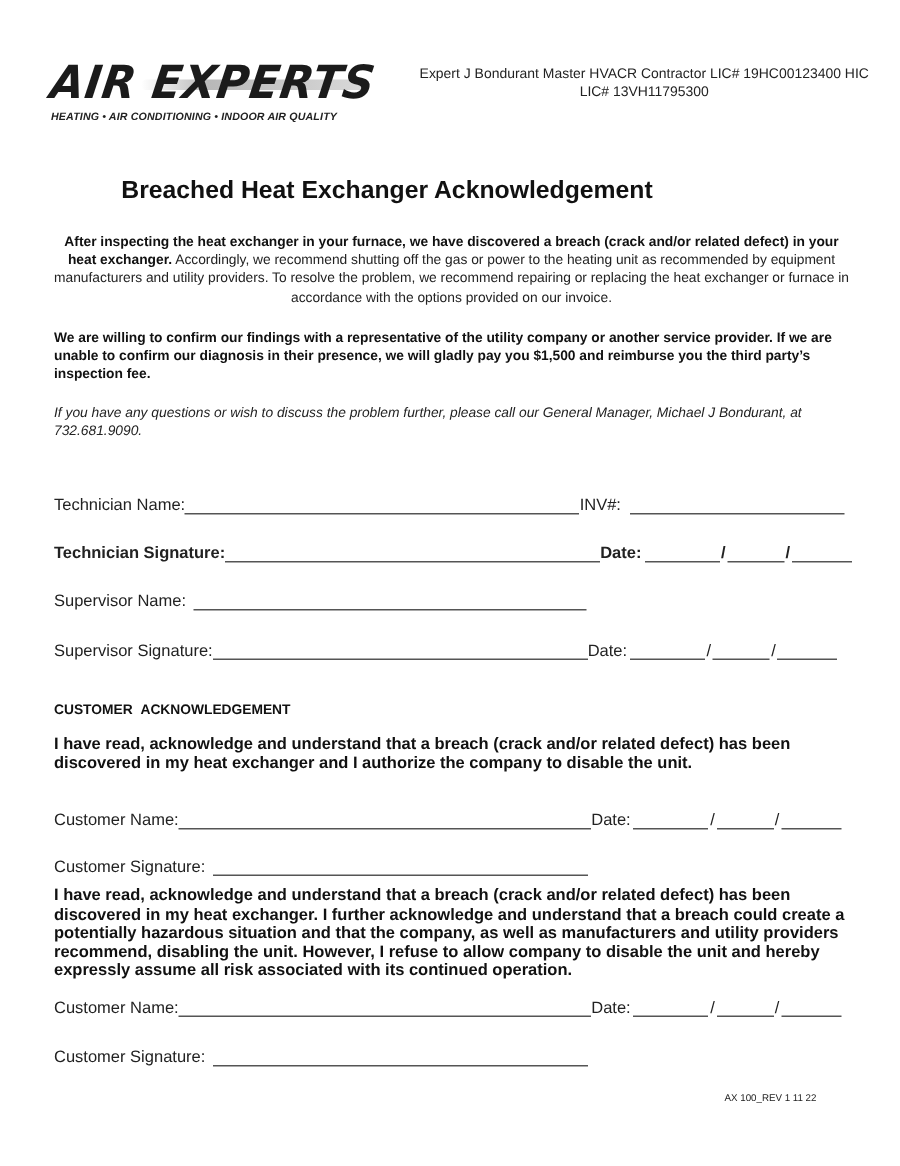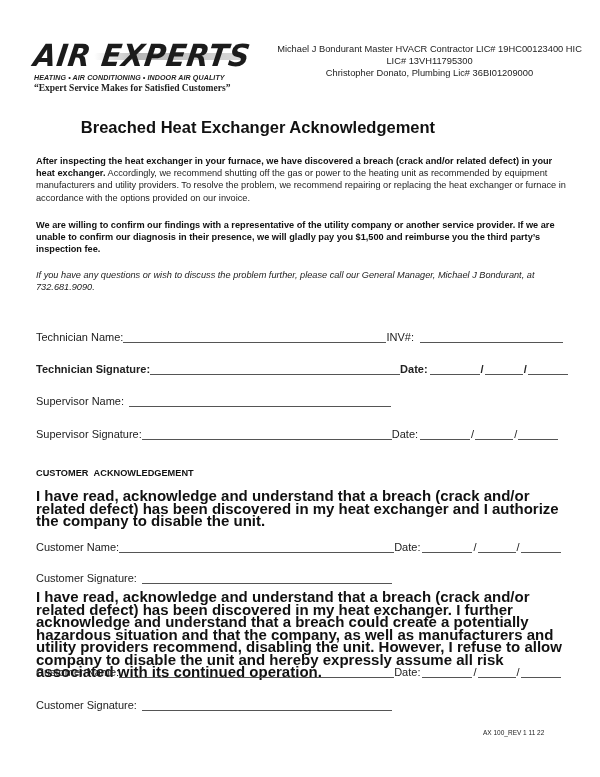--- a/index.html
+++ b/index.html
@@ -16,53 +16,51 @@
   .logo-word .tm { position:absolute; left:201px; top:2px; font-size:5px; }
   .logo-sub { font-size:7.1px; font-weight:bold; color:#222; letter-spacing:0.1px; margin-top:4px; white-space:nowrap;font-style:italic; }
   .logo-tag { font-family:"Liberation Serif", serif; font-weight:bold; font-size:9.5px; color:#222; margin-top:1px; white-space:nowrap; }
 
   .contact { position:absolute; left:262px; top:43px; width:335px; text-align:center; font-size:9.3px; line-height:12px; color:#222; }
 
   .title { position:absolute; left:0; top:118px; width:516px; text-align:center; font-size:16.5px; font-weight:bold; color:#111; }
 
   .para { position:absolute; left:36px; width:530px; font-size:9.2px; line-height:12.2px; color:#222; }
   .para b { color:#111; }
-  .p1 { top:155px; }
+  .p1 { top:155px;text-align:center; }
   .p2 { top:219px; font-weight:bold; color:#111; }
   .p3 { top:269px;font-style:italic; }
 
   .row { position:absolute; left:36px; font-size:11px; color:#222; white-space:nowrap; height:12px;text-align:center; }
   .row .lbl { display:inline-block; vertical-align:bottom; }
   .row .line { display:inline-block; border-bottom:1px solid #555; height:10px; vertical-align:bottom; }
   .row .slash { display:inline-block; vertical-align:bottom; padding:0 1px; }
 
   .section { position:absolute; left:36px; top:468px; font-size:9.2px; font-weight:bold; color:#111; word-spacing:3px; }
-  .ack { position:absolute; left:36px; width:530px; font-size:15px; line-height:12.5px; font-weight:bold; color:#111; }
+  .ack { position:absolute; left:36px; width:530px; font-size:11px; line-height:12.5px; font-weight:bold; color:#111; }
   .ack1 { top:490px; }
   .ack2 { top:591px; }
 
   .footer { position:absolute; left:483px; top:729px; font-size:6.5px; color:#222; }
 </style>
 </head>
 <body>
 
 <div class="logo">
   <div class="logo-word">
     <div class="swoosh"></div>
     <div class="txt">AIR EXPERTS</div>
     <span class="tm">®</span>
   </div>
   <div class="logo-sub">HEATING • AIR CONDITIONING • INDOOR AIR QUALITY</div>
-  <div class="logo-tag">“Expert Service Makes for Satisfied Customers”</div>
 </div>
 
 <div class="contact">
-  <div>Michael J Bondurant Master HVACR Contractor LIC# 19HC00123400 HIC</div>
+  <div>Expert J Bondurant Master HVACR Contractor LIC# 19HC00123400 HIC</div>
   <div>LIC# 13VH11795300</div>
-  <div>Christopher Donato, Plumbing Lic# 36BI01209000</div>
 </div>
 
 <div class="title">Breached Heat Exchanger Acknowledgement</div>
 
 <div class="para p1"><b>After inspecting the heat exchanger in your furnace, we have discovered a breach (crack and/or related defect) in your heat exchanger.</b><span> Accordingly, we recommend shutting off the gas or power to the heating unit as recommended by equipment manufacturers and utility providers. To resolve the problem, we recommend repairing or replacing the heat exchanger or furnace in accordance with the options provided on our invoice.</span></div>
 <div class="para p2">We are willing to confirm our findings with a representative of the utility company or another service provider. If we are unable to confirm our diagnosis in their presence, we will gladly pay you $1,500 and reimburse you the third party’s inspection fee.</div>
 <div class="para p3">If you have any questions or wish to discuss the problem further, please call our General Manager, Michael J Bondurant, at 732.681.9090.</div>
 
 <div class="row" style="top:331px;">
   <span class="lbl">Technician Name:</span><span class="line" style="width:263px;"></span><span class="lbl">INV#:</span><span class="line" style="width:143px; margin-left:6px;"></span>

